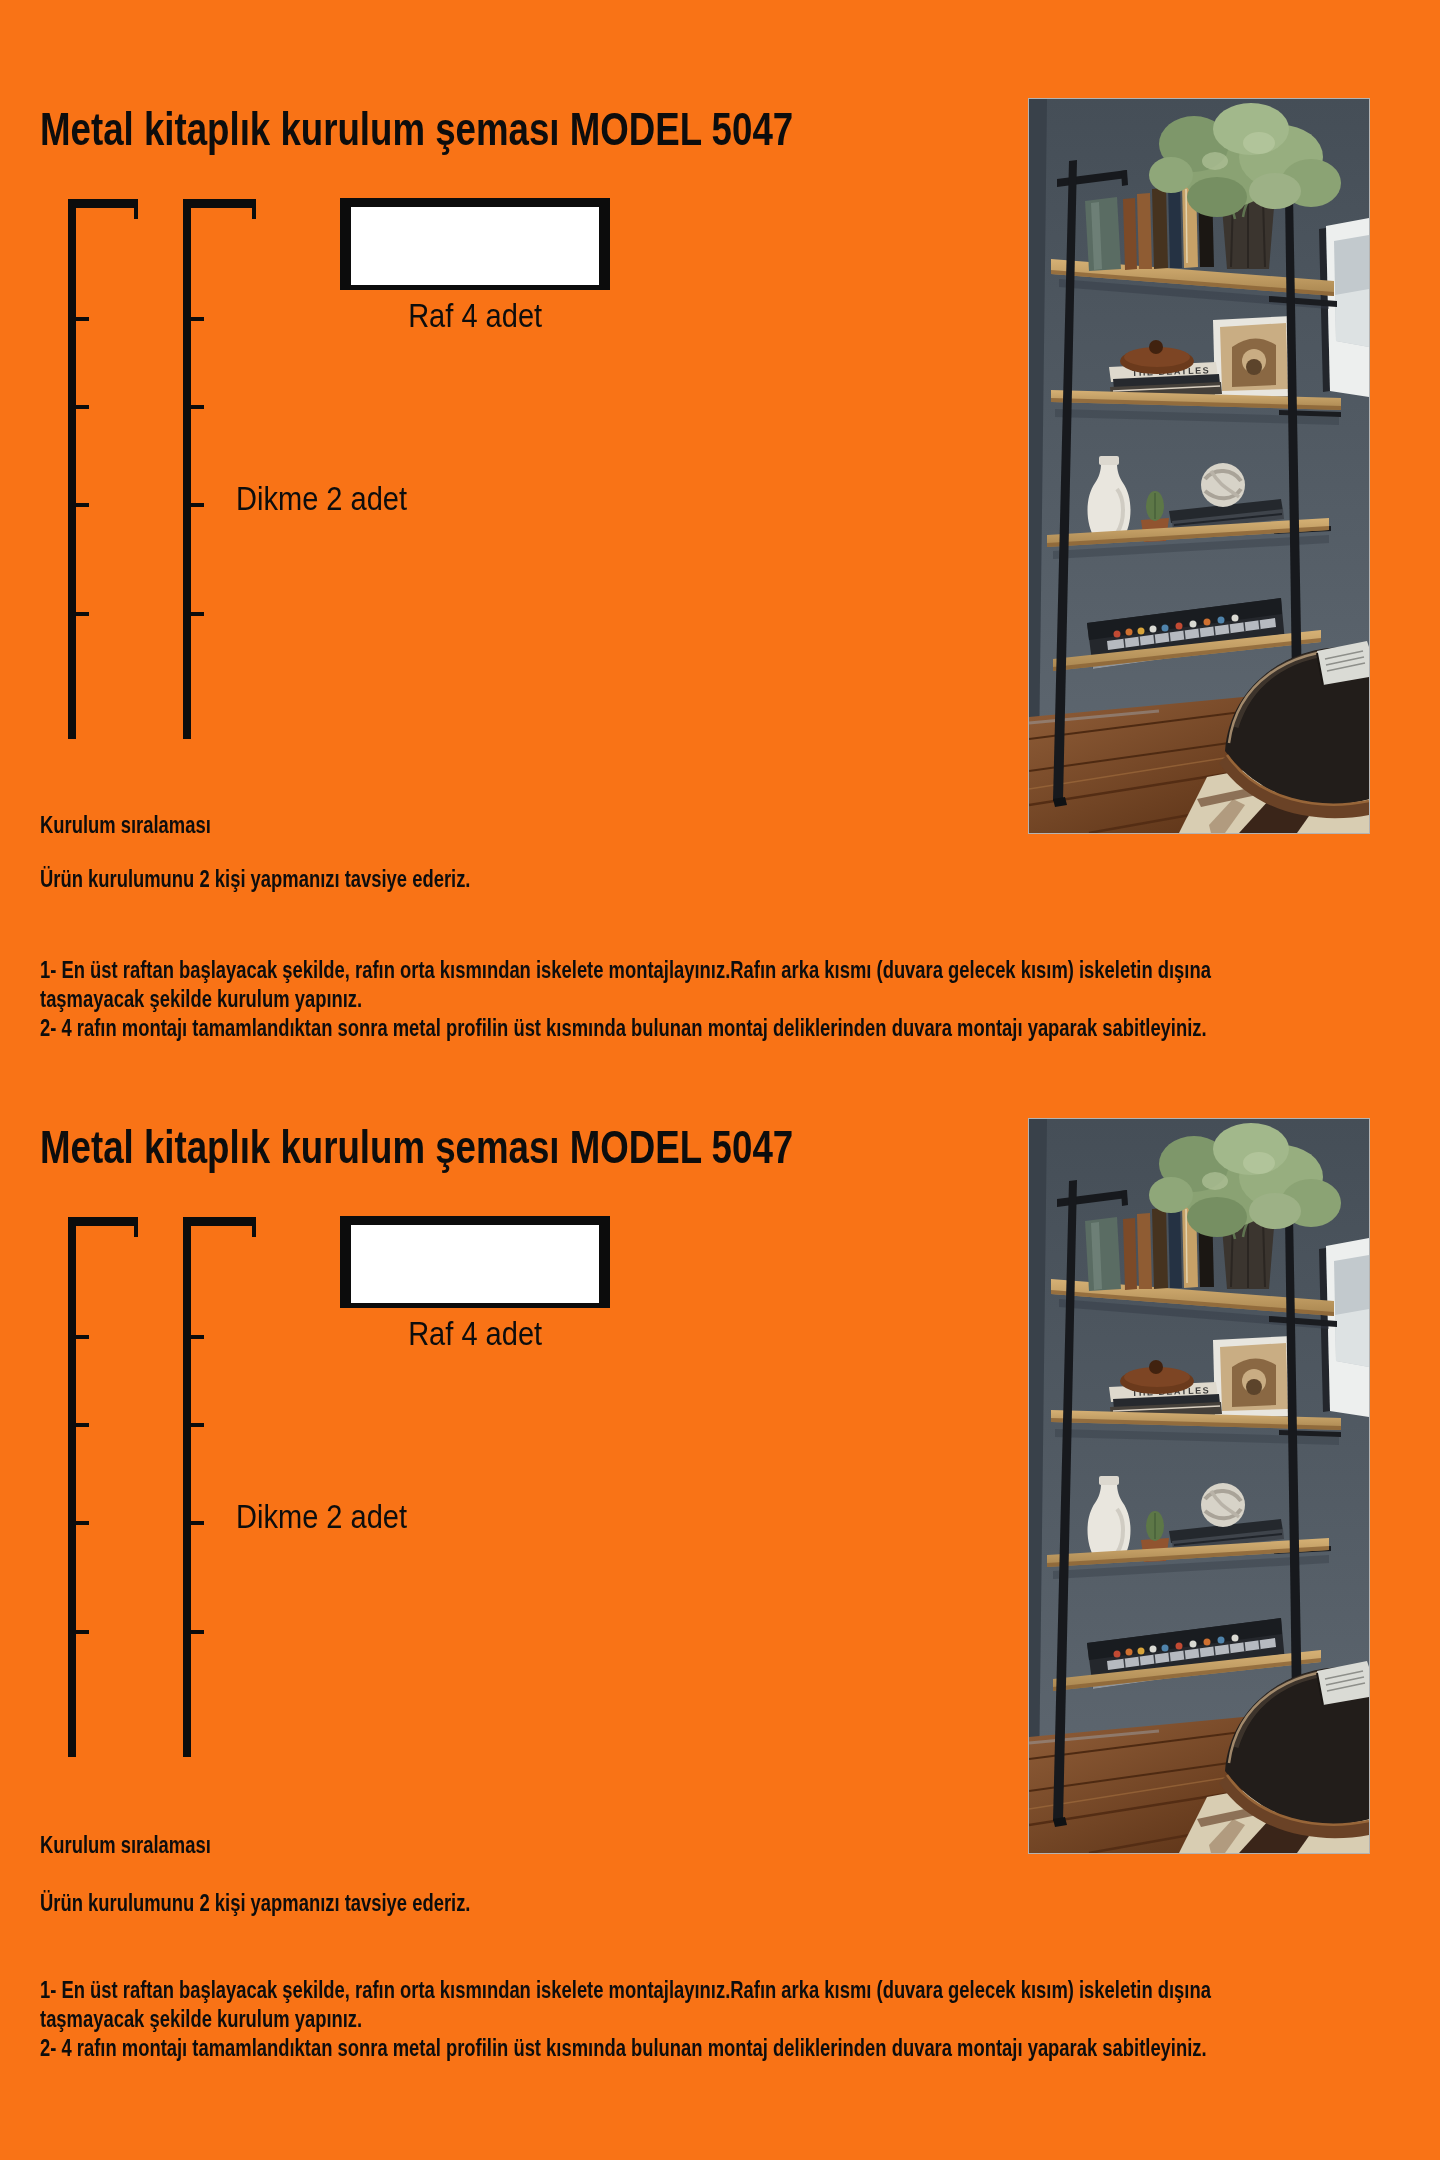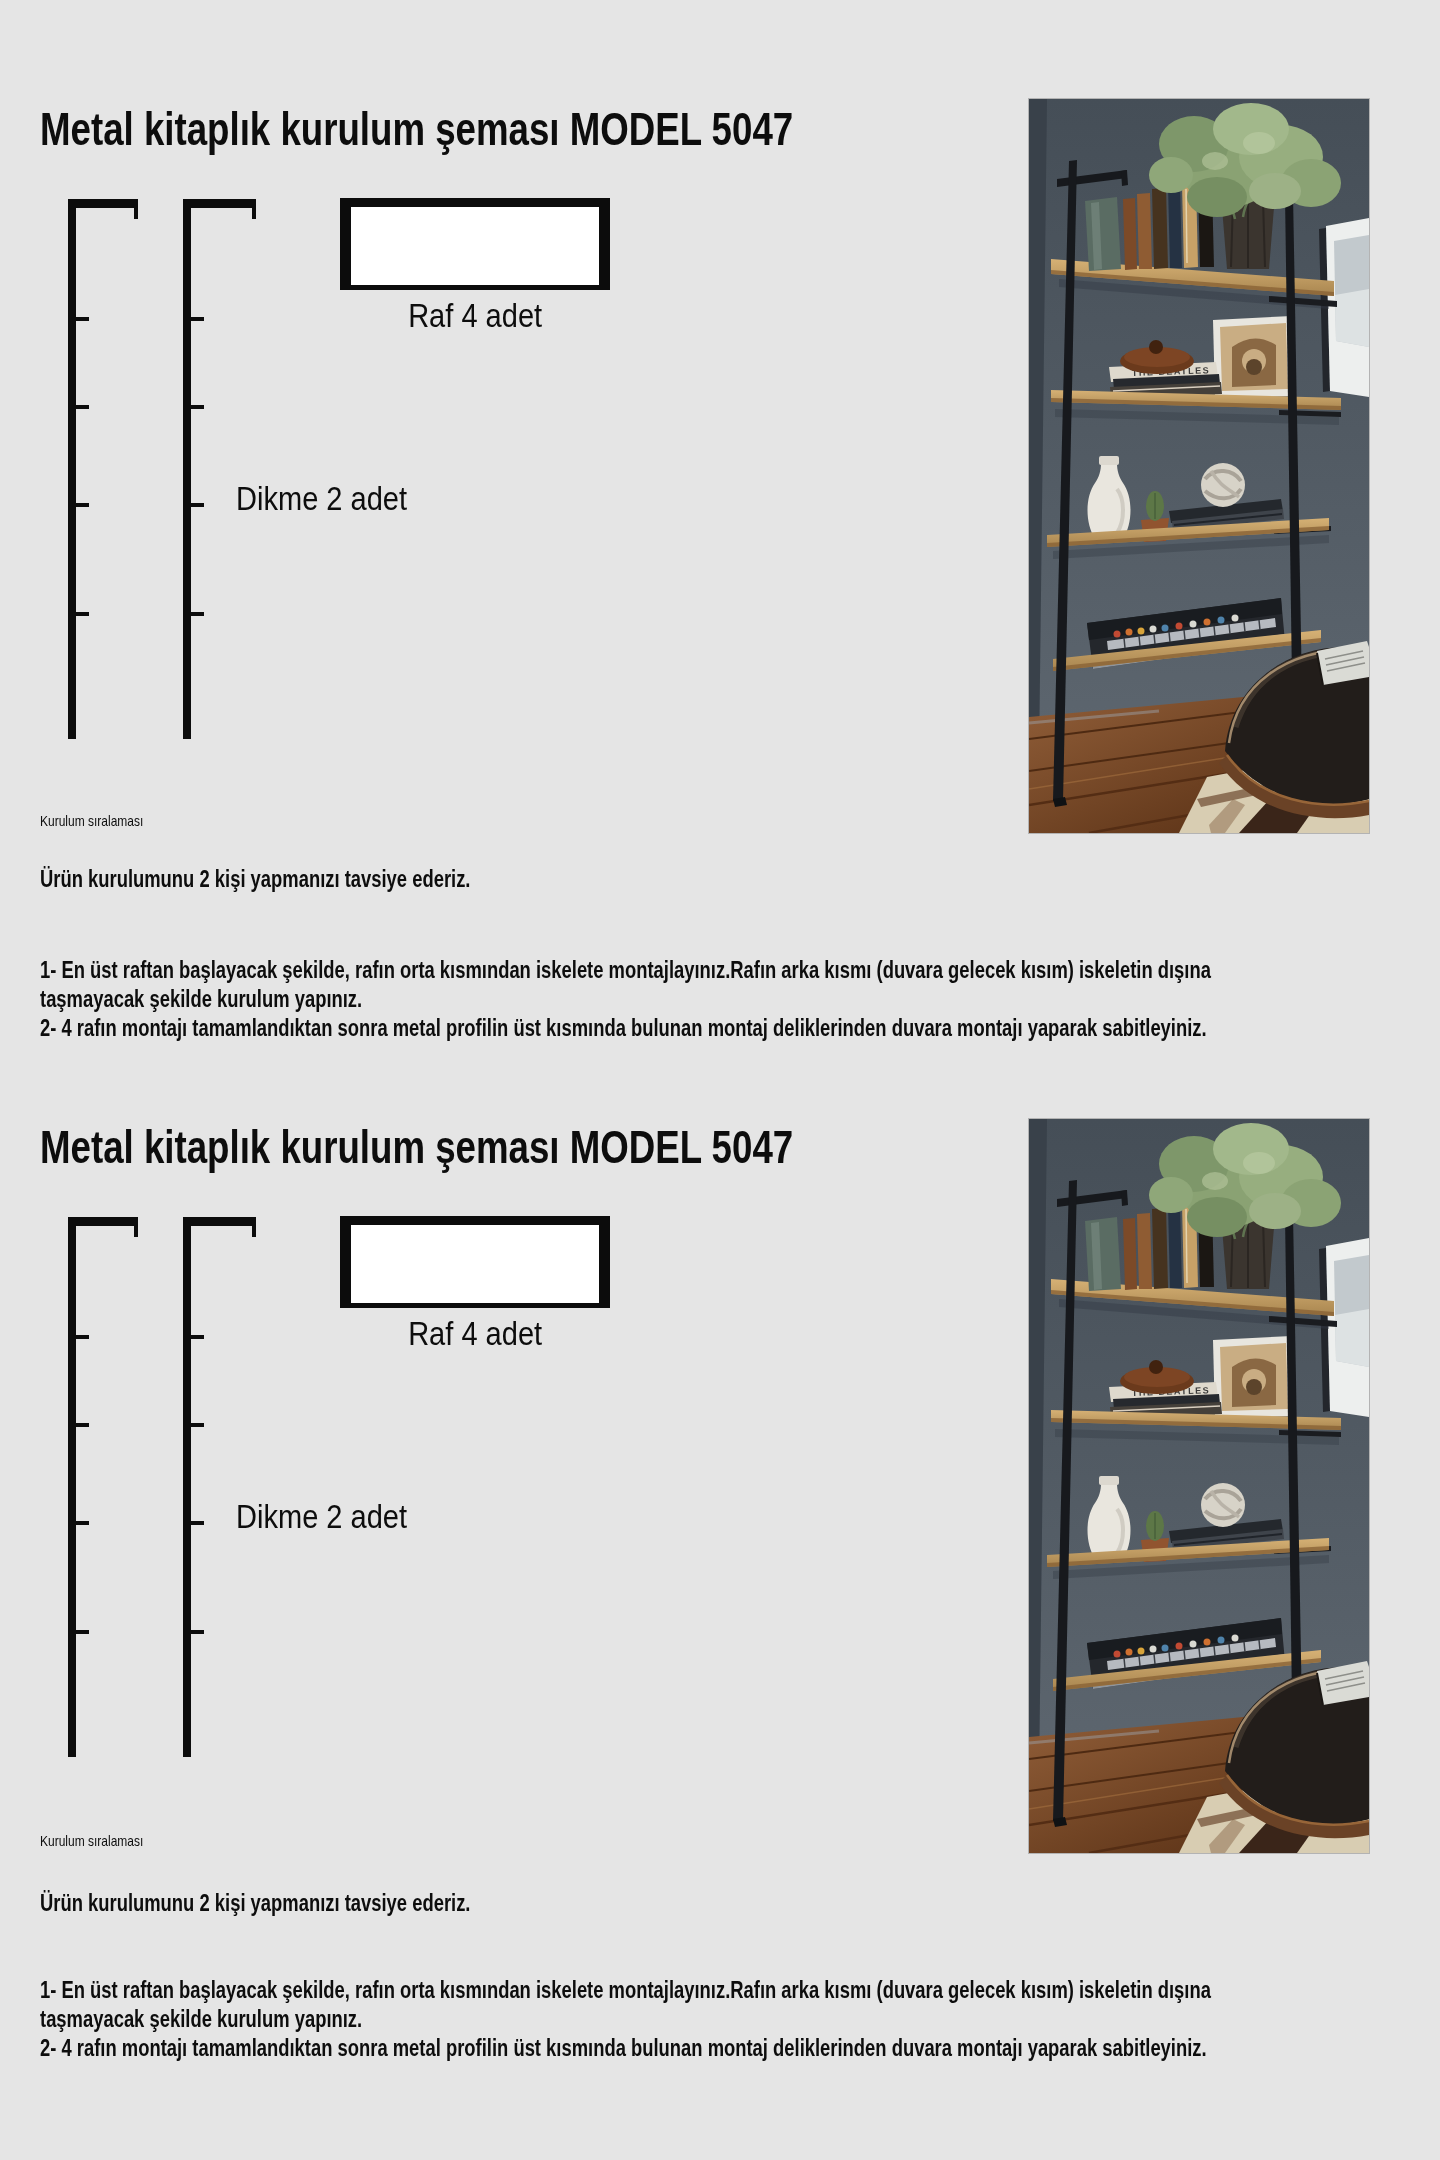--- a/index.html
+++ b/index.html
@@ -1,16 +1,16 @@
 <!DOCTYPE html>
 <html><head>
 <meta charset="utf-8">
 <style>
   html,body{margin:0;padding:0;background:#ffffff;}
-  .page{position:relative;width:1440px;height:2160px;background:#e5e5e5;overflow:hidden;
+  .page{position:relative;width:1440px;height:2160px;background:#f97316;overflow:hidden;
         font-family:"Liberation Sans","DejaVu Sans",sans-serif;color:#0d0d0d;}
   .sheet{position:absolute;left:0;width:1440px;height:1142px;}
   .abs{position:absolute;}
   
   .cx78{transform:scaleX(.78);transform-origin:0 50%;display:inline-block;white-space:nowrap;}
   .cx80{transform:scaleX(.80);transform-origin:0 50%;display:inline-block;white-space:nowrap;}
   .cx88{transform:scaleX(.88);transform-origin:0 50%;display:inline-block;white-space:nowrap;}
   .cx88c{transform:scaleX(.88);transform-origin:50% 50%;display:inline-block;white-space:nowrap;}
   .title{left:40px;top:73px;font-size:47px;font-weight:700;line-height:1.05;letter-spacing:0;}
   
@@ -20,21 +20,21 @@
   .post .hook{position:absolute;top:9px;width:4px;height:11px;background:#0c0c0c;}
   .post .tick{position:absolute;left:8px;width:13px;height:4px;background:#0c0c0c;}
   .t1{top:118px;} .t2{top:206px;} .t3{top:304px;} .t4{top:413px;}
   .shelfbox{left:340px;top:198px;width:270px;height:92px;box-sizing:border-box;
             border-style:solid;border-color:#0c0c0c;border-width:9px 11px 5px 11px;background:#fff;}
   .raf-label{left:340px;top:297px;width:270px;text-align:center;font-size:33px;font-weight:400;}
   .dikme-label{left:236px;top:480px;font-size:33px;font-weight:400;}
   .photo{left:1028px;top:98px;width:340px;height:734px;box-sizing:content-box;
          border:1px solid #b3b3b3;background:#4d565f;}
   .photo svg{display:block;width:100%;height:100%;}
-  .kurulum{left:40px;top:812px;font-size:15px;font-weight:400;}
+  .kurulum{left:40px;top:812px;font-size:23px;font-weight:700;}
   .tavsiye{left:40px;top:866px;font-size:23px;font-weight:700;}
   .steps{left:40px;top:956px;width:1390px;}
   .step-line{height:29px;font-size:23px;font-weight:700;line-height:29px;}
   .defs-svg{position:absolute;width:0;height:0;overflow:hidden;}
 </style>
 </head>
 <body>
 
 <svg class="defs-svg" aria-hidden="true">
   <defs>

